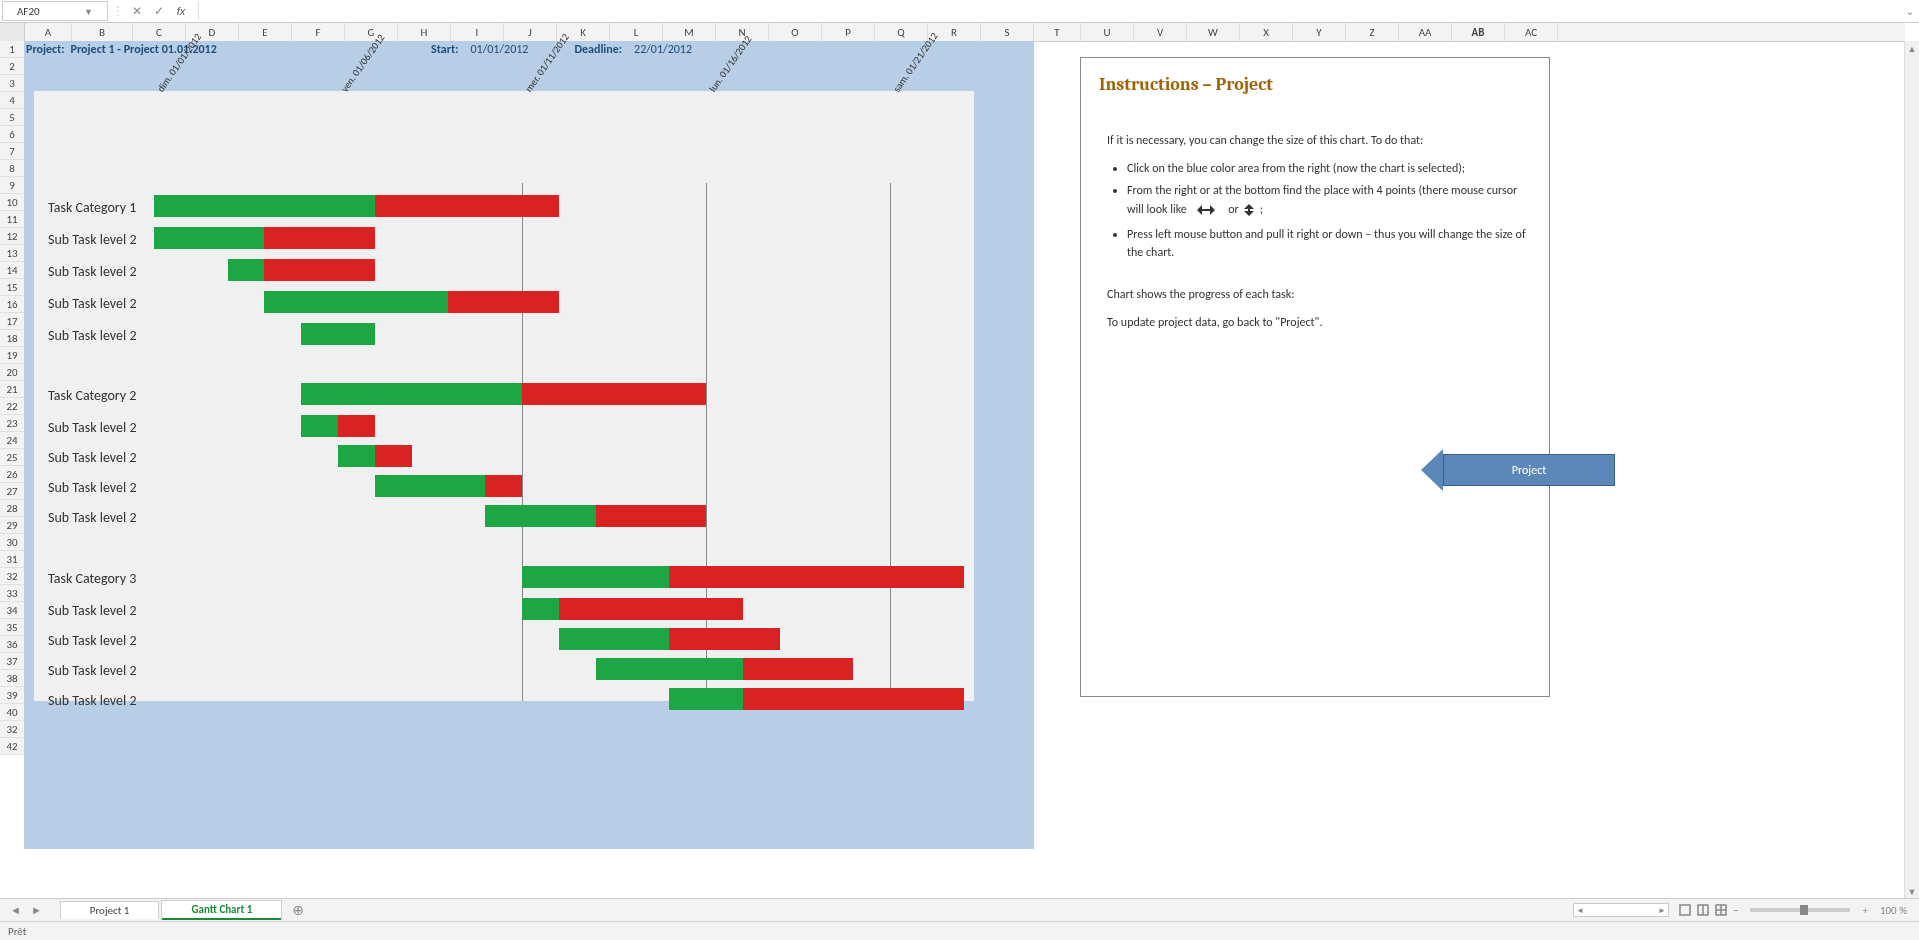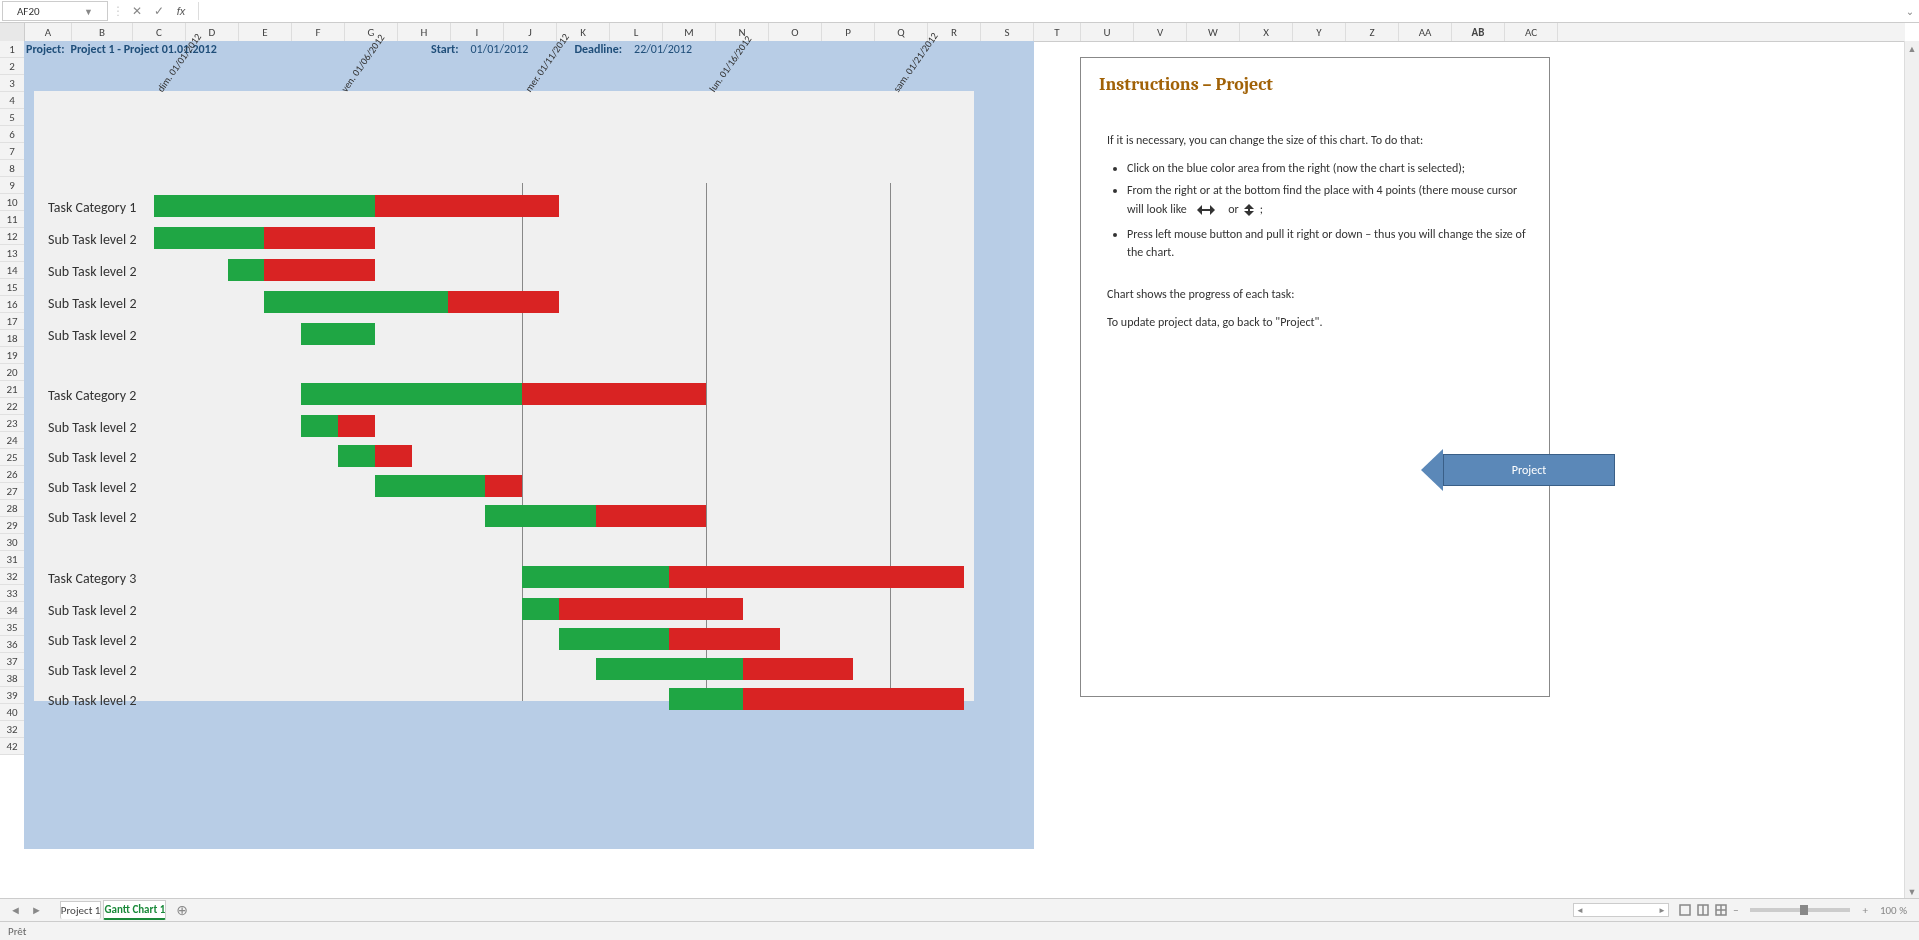--- a/index.html
+++ b/index.html
@@ -48,21 +48,21 @@
 .arrow-v:after{bottom:0;border-top-color:#333}
 .arrow-v .line{position:absolute;left:4px;top:6px;bottom:6px;width:2px;background:#333}
 .proj-arrow{position:absolute;top:396px;left:362px;width:170px;height:30px;background:#5b88b8;border:1px solid #3a5f87;display:flex;align-items:center;justify-content:center;color:#fff;font-size:12px}
 .proj-arrow:before{content:"";position:absolute;left:-23px;top:-6px;width:0;height:0;border:21px solid transparent;border-right:22px solid #5b88b8;border-left:0}
 .proj-arrow:after{content:"";position:absolute;left:-24px;top:-6px;width:0;height:0;border:21px solid transparent;border-right:22px solid #3a5f87;border-left:0;z-index:-1}
 .vscroll{position:absolute;top:18px;right:0;width:14px;bottom:0;background:#f0f0f0;border-left:1px solid #ddd}
 .vscroll .up,.vscroll .down{height:14px;display:flex;align-items:center;justify-content:center;color:#888;font-size:9px}
 .vscroll .down{position:absolute;bottom:0;width:100%}
 .tabs{height:22px;border-top:1px solid #ccc;display:flex;align-items:center;background:#f3f3f3;font-size:11px;padding:0 6px;gap:2px}
 .tabs .nav{color:#888;padding:0 4px}
-.tab{padding:2px 0;border:1px solid #ccc;border-bottom:none;background:#fff;color:#444;border-radius:0 0 2px 2px}
+.tab{padding:2px 29px;border:1px solid #ccc;border-bottom:none;background:#fff;color:#444;border-radius:0 0 2px 2px}
 .tab.active{background:#fff;color:#1a8a3a;font-weight:bold;border-bottom:2px solid #1a8a3a}
 .tabs .add{padding:0 8px;color:#888;font-size:14px}
 .tabs .spacer{flex:1}
 .view-icons{display:flex;gap:6px;align-items:center;color:#888}
 .slider{width:100px;height:4px;background:#ccc;margin:0 6px;position:relative}
 .slider .thumb{position:absolute;left:50%;top:-3px;width:8px;height:10px;background:#888}
 .hscroll-mini{width:90px;height:12px;border:1px solid #ccc;background:#fff;margin-right:8px;display:flex;align-items:center;justify-content:space-between;padding:0 2px;color:#888;font-size:8px}
 .status{height:18px;border-top:1px solid #ccc;background:#f3f3f3;font-size:11px;color:#666;padding:0 8px;display:flex;align-items:center}
 svg.icon{width:12px;height:12px;stroke:#888;fill:none;stroke-width:1.5}
 </style>

